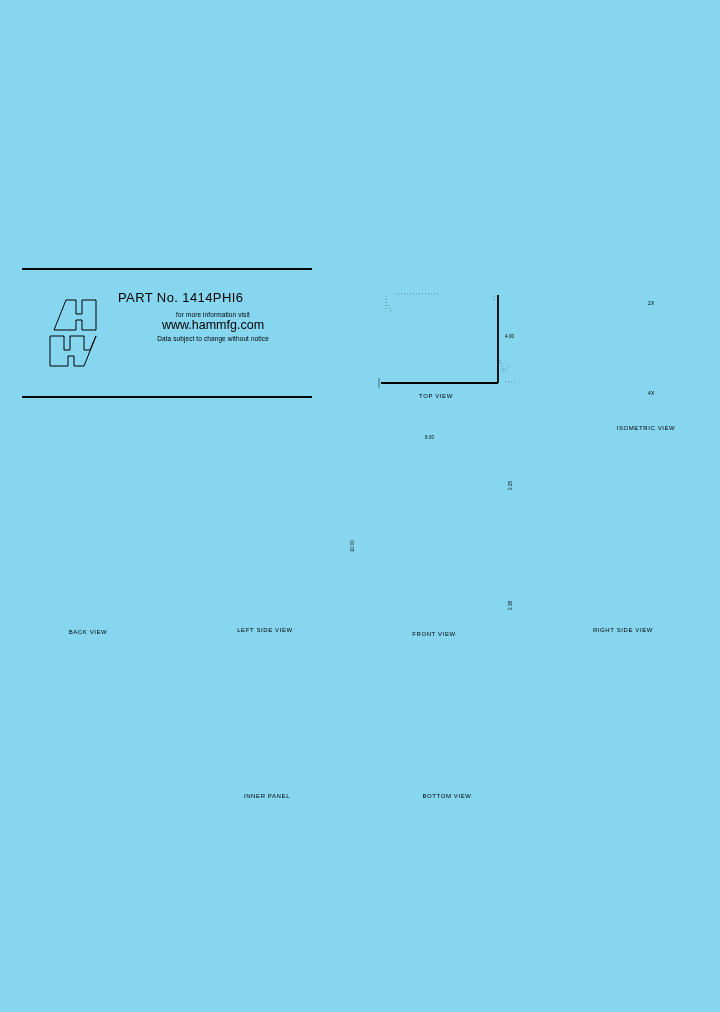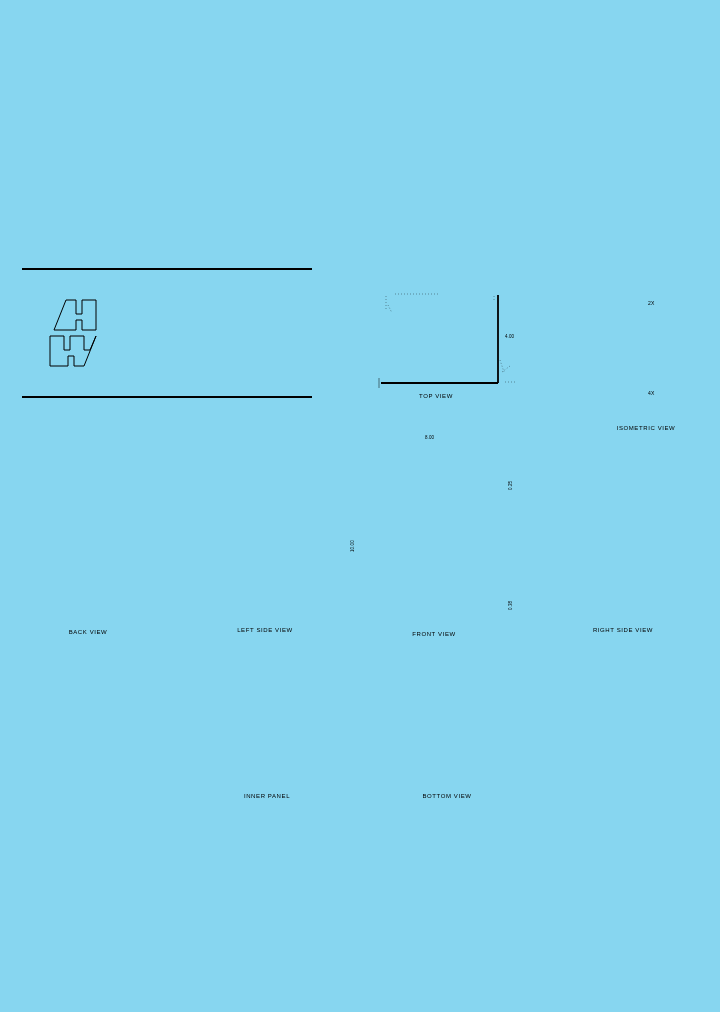--- a/index.html
+++ b/index.html
@@ -74,20 +74,26 @@
 
     <div class="logo">
       <svg width="62" height="78" viewBox="0 0 62 78" aria-hidden="true">
 
         <path class="ln" fill="#000" stroke="none" d="M 14,36 L 26,6 L 36,6 L 36,20 L 42,20 L 42,6 L 56,6 L 56,36 L 42,36 L 42,26 L 36,26 L 36,36 Z"></path>
 
         <path class="ln" fill="#000" stroke="none" d="M 10,42 L 24,42 L 24,56 L 30,56 L 30,42 L 44,42 L 44,56 L 50,56 L 56,42 L 44,72 L 34,72 L 34,62 L 28,62 L 28,72 L 10,72 Z"></path>
       </svg>
     </div>
 
+    <div class="tb-text">
+      <div class="tb-part">PART No.  1414PHI6</div>
+      <div class="tb-sub">for more information visit</div>
+      <div class="tb-url">www.hammfg.com</div>
+      <div class="tb-note">Data subject to change without notice</div>
+    </div>
   </div>
 
   
   <svg width="720" height="1012" viewBox="0 0 720 1012">
 
     <g>
       <line class="ln thick" x1="381" y1="383" x2="498" y2="383"></line>
       <line class="ln thick" x1="498" y1="383" x2="498" y2="295"></line>
       <line class="ln thin" x1="379" y1="378" x2="379" y2="388"></line>
       <line class="ln faint" x1="386" y1="296" x2="386" y2="310"></line>

